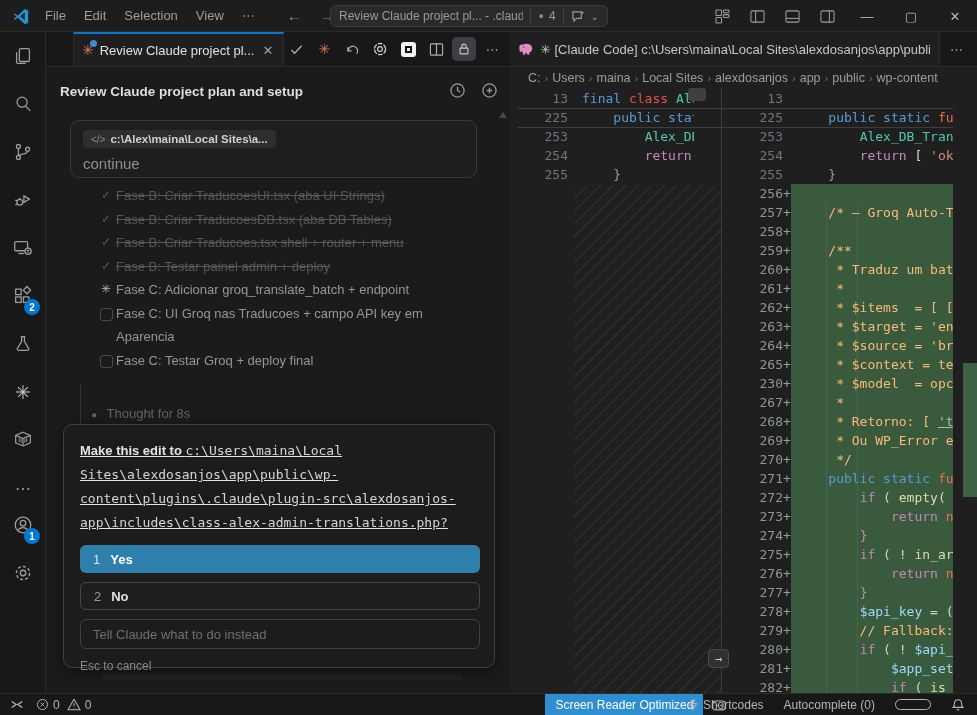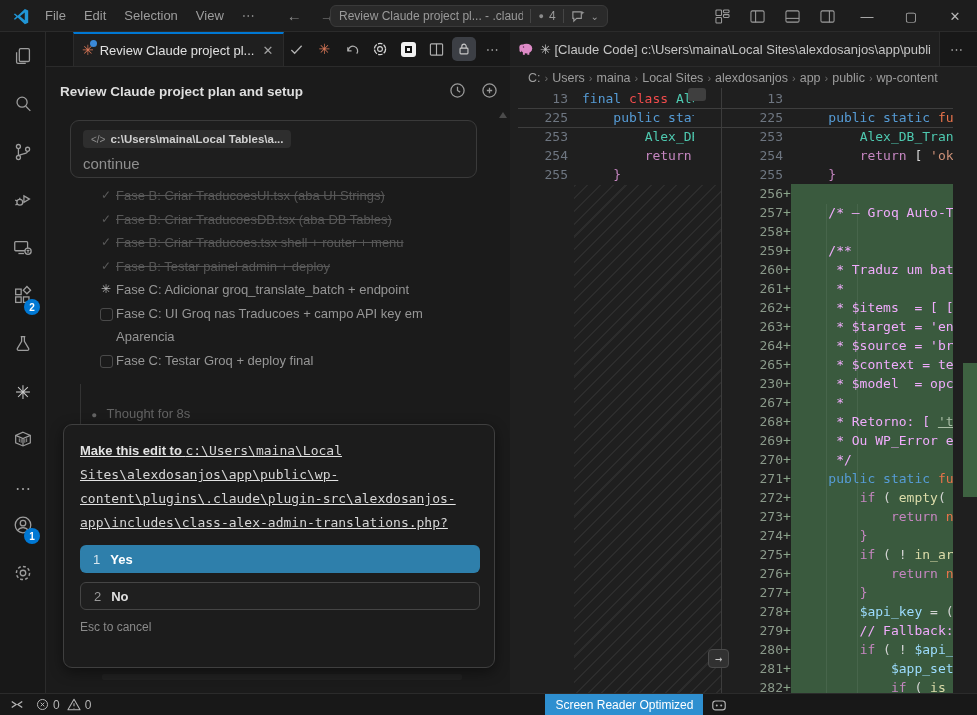--- a/index.html
+++ b/index.html
@@ -118,21 +118,21 @@
   .gut { flex:none; text-align:right; color:#6e7681; }
   #pane-left .gut { width:50px; }
   #pane-right .gut { width:61px; }
   .plus { flex:none; width:8px; color:#8aa58a; }
   .ctext { white-space:pre; overflow:hidden; padding-left:6px; flex:1; }
   #pane-left .ctext { width:118px; flex:none; }
   .crow.added .ctext { background:var(--added-bg); }
   .crow.added .gut { color:#8b9a8b; }
   .tk-kw{color:#569cd6} .tk-cls{color:#f14c4c} .tk-type{color:#4ec9b0} .tk-ctrl{color:#c586c0}
   .tk-str{color:#ce9178} .tk-fn{color:#e8734a} .tk-bi{color:#dcdcaa} .tk-var{color:#9cdcfe}
-  .tk-cmt{color:#f0abfc} .tk-cmtu{color:#a9bda5; text-decoration:underline} .tk-p{color:#d4d4d4} .tk-pk{color:#c586c0}
+  .tk-cmt{color:#fdba74} .tk-cmtu{color:#a9bda5; text-decoration:underline} .tk-p{color:#d4d4d4} .tk-pk{color:#c586c0}
 
   #hatch { position:absolute; left:56px; top:97px; width:147px; height:508px;
     background:repeating-linear-gradient(135deg, #2c2c2c 0 1.5px, transparent 1.5px 9px); }
   .region-sep { position:absolute; left:0; width:435px; height:1px; background:#3e3e3e; }
   #left-slider { position:absolute; left:170px; top:0; width:18px; height:13px; background:#3f3f3f; border-radius:3px; }
   #revert-widget { position:absolute; left:190px; top:561px; width:21px; height:19px; background:#313131;
     border:1px solid #4a4a4a; border-radius:4px; color:#c5c5c5; font-size:12px;
     display:flex; align-items:center; justify-content:center; z-index:4; }
   #overview-col { position:absolute; right:0; top:0; width:32px; height:605px; background:#1f1f1f; z-index:3; }
   #overview-added { position:absolute; right:1px; top:275px; width:21px; height:134px; background:#4a7a4e; opacity:.75; }
@@ -374,21 +374,21 @@
           <svg width="17" height="17" viewBox="0 0 16 16" fill="none" stroke="#9a9a9a" stroke-width="1.2">
             <circle cx="8" cy="8" r="6.2"></circle>
             <path d="M8 5.5v5M5.5 8h5"></path>
           </svg>
         </span>
     </div>
 
     <div id="context-box">
       <span id="context-chip">
         <span class="code-glyph">&lt;/&gt;</span>
-        <span>c:\Users\maina\Local Tables\a...</span>
+        <span>c:\Alex\maina\Local Sites\a...</span>
       </span>
       <div id="context-msg">continue</div>
     </div>
 
     <div id="task-list">
         <div class="task struck">
           <span class="task-icon check">✓</span>
           <span class="task-text">Fase B: Criar TraducoesUI.tsx (aba UI Strings)</span>
         </div>
         <div class="task struck">
@@ -428,20 +428,21 @@
         <span class="q-prefix">Make this edit to </span><span class="q-path">c:\Users\maina\Local Sites\alexdosanjos\app\public\wp-content\plugins\.claude\plugin-src\alexdosanjos-app\includes\class-alex-admin-translations.php?</span>
       </div>
       <div class="dlg-btn" id="btn-yes">
         <span class="k">1</span>
         <span class="v">Yes</span>
       </div>
       <div class="dlg-btn" id="btn-no">
         <span class="k">2</span>
         <span class="v">No</span>
       </div>
+      <input id="dlg-input" placeholder="Tell Claude what to do instead" style="">
       <div id="dlg-esc">Esc to cancel</div>
     </div>
 
     <div id="obscured-row"></div>
     <div id="panel-scroll-arrow"></div>
   </div>
 
   <div id="rightgroup">
     <div id="right-tabbar">
       <div id="right-tab">
@@ -708,15 +709,35 @@
 
     <span class="sb-item" id="sb-screenreader">Screen Reader Optimized</span>
     <span class="sb-item" style="margin-left:2px;">
       <svg width="16" height="14" viewBox="0 0 18 15" fill="none" stroke="#b5b5b5" stroke-width="1.3">
           <rect x="2" y="3" width="14" height="10" rx="3"></rect>
           <circle cx="6.5" cy="8" r="1.1" fill="#b5b5b5" stroke="none"></circle>
           <circle cx="11.5" cy="8" r="1.1" fill="#b5b5b5" stroke="none"></circle>
         </svg>
     </span>
 
+    <div id="sb-right">
+      <span class="sb-item" style="margin-right:8px;">
+        <span>
+            <svg width="11" height="13" viewBox="0 0 10 14" fill="none" stroke="#b5b5b5" stroke-width="1.1">
+              <path d="M6 1 1.5 8H5L4 13 8.5 6H5z" stroke-linejoin="round"></path>
+            </svg>
+          </span>
+        <span>Shortcodes</span>
+      </span>
+      <span class="sb-item" style="margin-right:8px;">Autocomplete (0)</span>
+      <span class="sb-item" style="margin-right:8px;">
+          <span class="pill-ic"></span>
+        </span>
+      <span class="sb-item">
+        <svg width="14" height="14" viewBox="0 0 16 16" fill="none" stroke="#b5b5b5" stroke-width="1.2">
+            <path d="M8 2a4 4 0 0 1 4 4c0 3 .8 4 1.5 4.7H2.5C3.2 10 4 9 4 6a4 4 0 0 1 4-4z"></path>
+            <path d="M6.7 12.8a1.4 1.4 0 0 0 2.6 0"></path>
+          </svg>
+      </span>
+    </div>
   </div>
 
 </div>
 
 </body></html>

